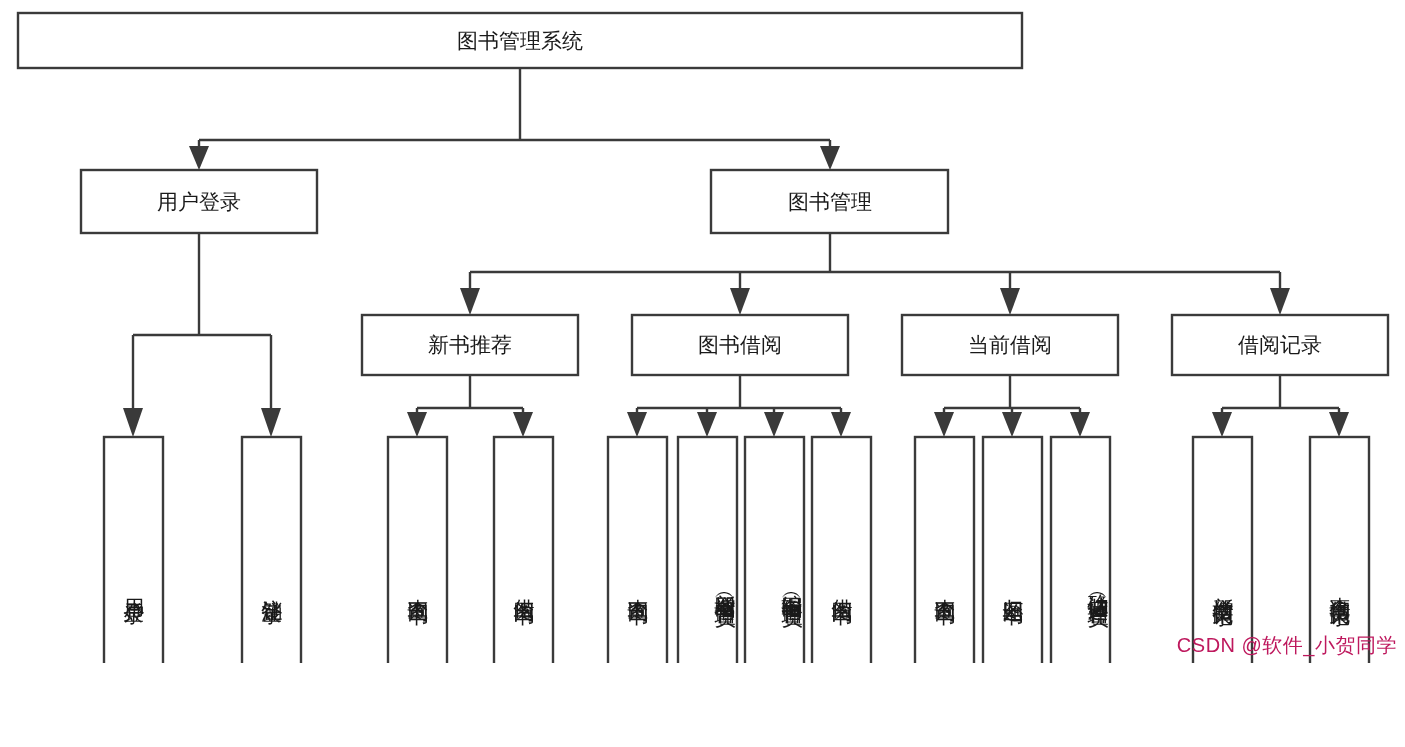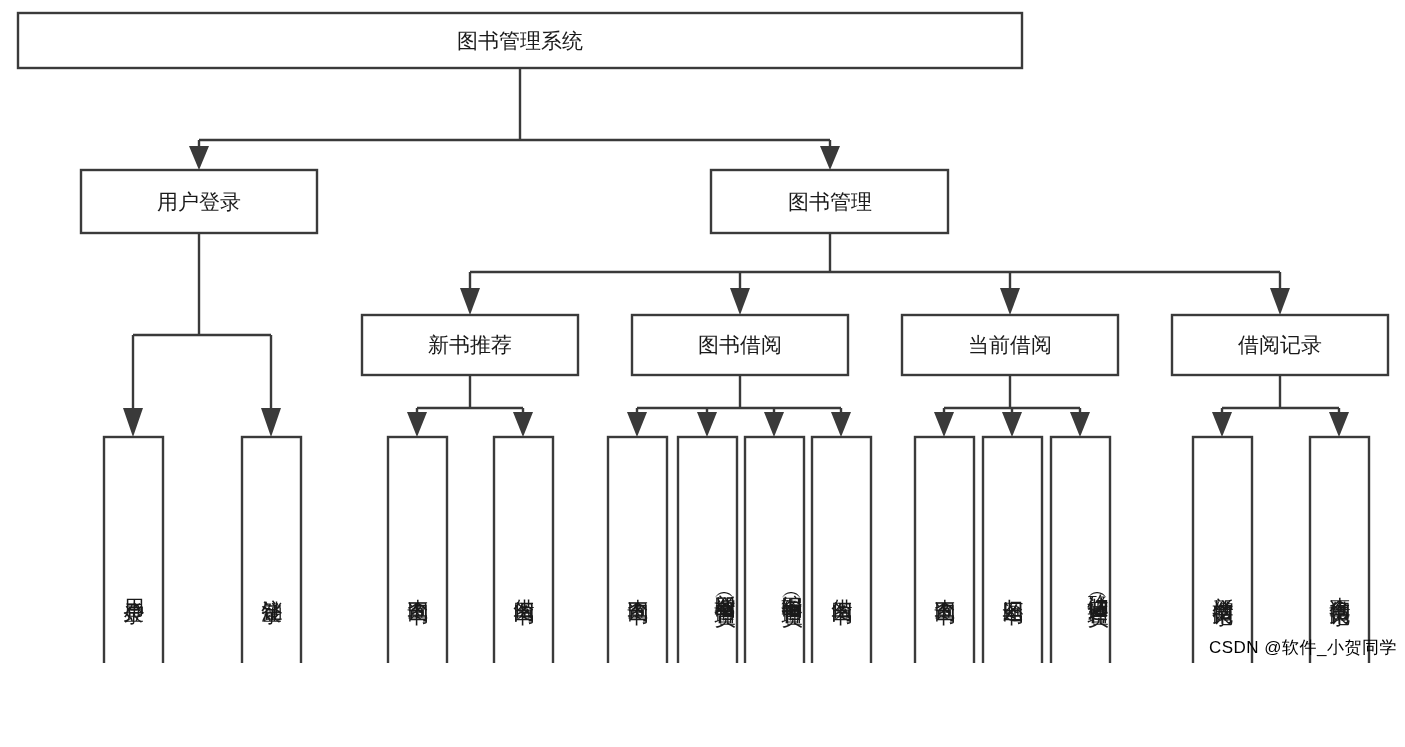--- a/index.html
+++ b/index.html
@@ -62,22 +62,22 @@
     color: #1a1a1a;
     letter-spacing: 2px;
     white-space: nowrap;
     pointer-events: none;
   }
   #watermark {
     position: absolute;
     right: 8px;
     bottom: 4px;
     font-family: "Liberation Sans", "DejaVu Sans", sans-serif;
-    font-size: 17px;
-    color: #000000;
+    font-size: 20px;
+    color: #be185d;
     letter-spacing: 0.5px;
     white-space: nowrap;
   }
 </style>
 </head>
 <body>
 
 <div id="diagram-root">
 
   <svg id="tree-svg" viewBox="0 0 1405 747" xmlns="http://www.w3.org/2000/svg">

